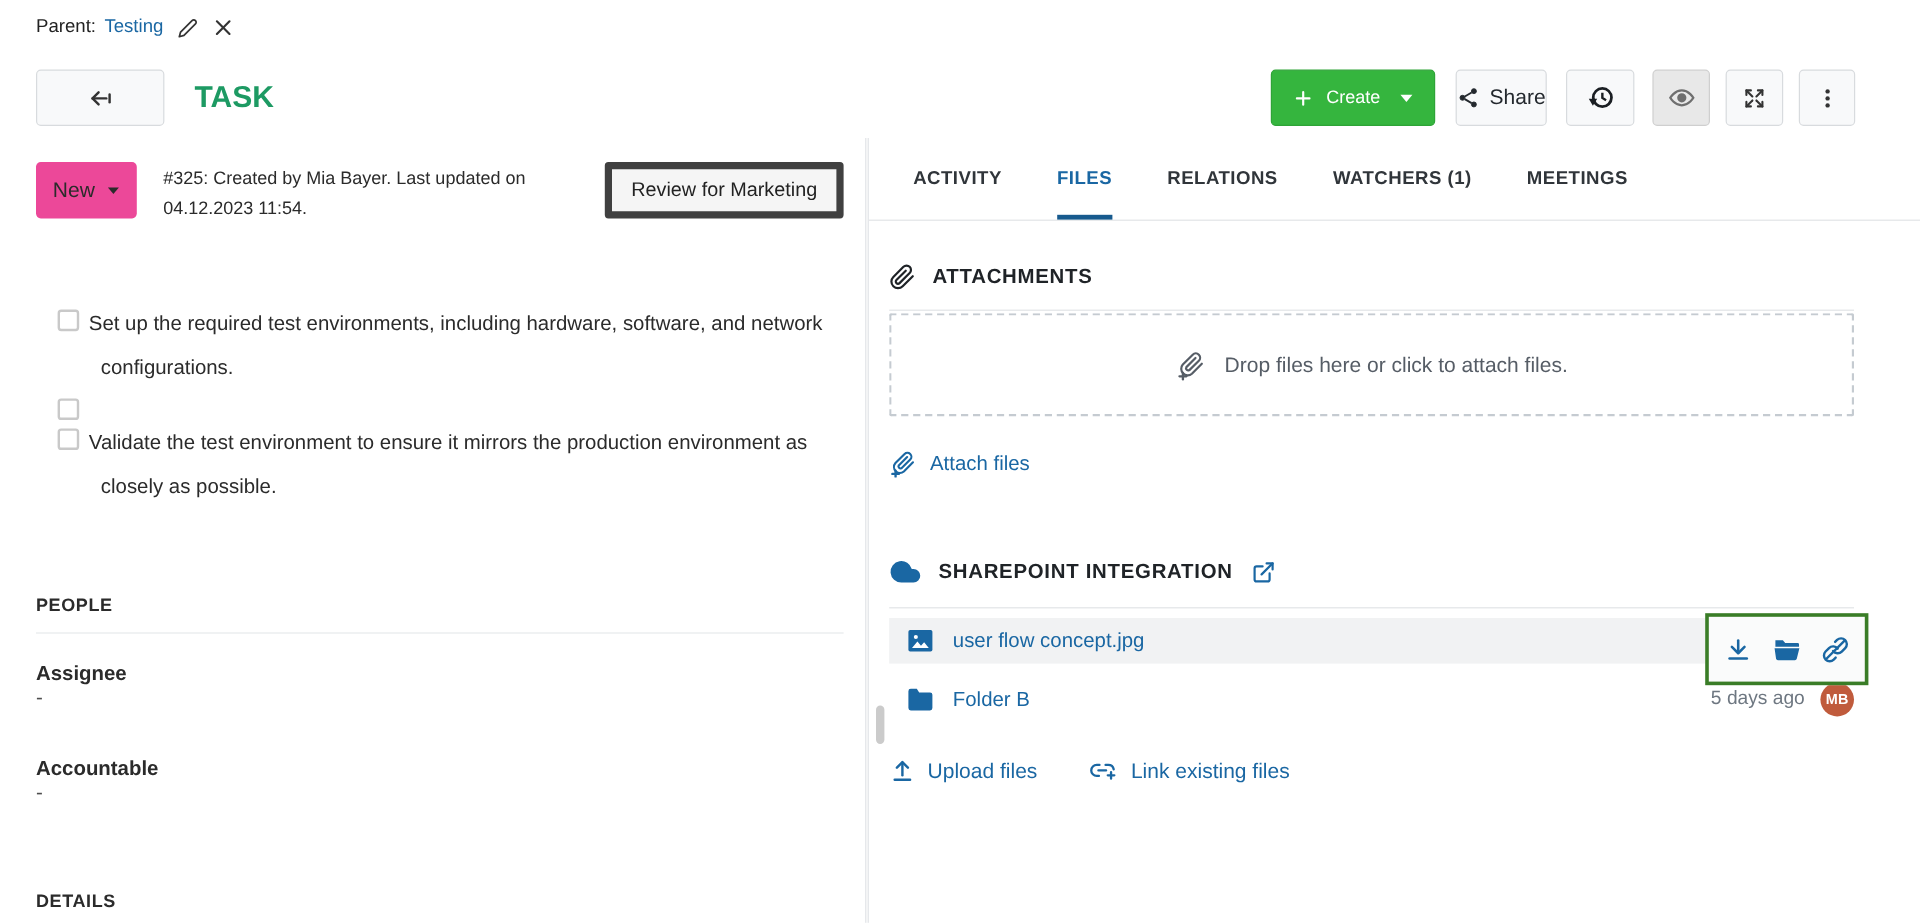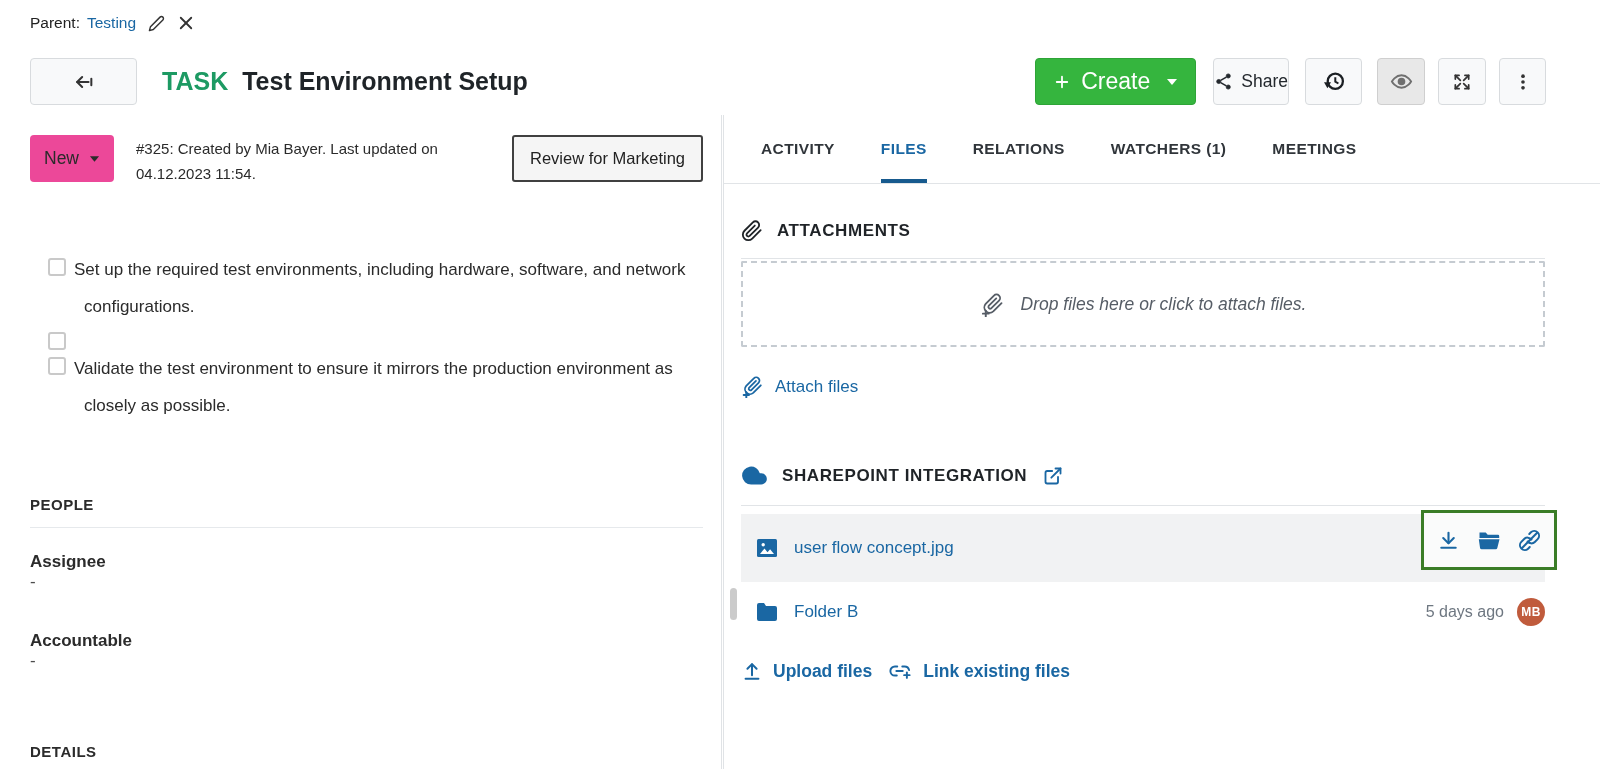--- a/index.html
+++ b/index.html
@@ -18,39 +18,39 @@
   .header { position:absolute; top:58px; left:30px; right:54px; height:47px;
     display:flex; align-items:center; }
   .btn { display:flex; align-items:center; justify-content:center; height:47px;
     background:#f8f9fa; border:1px solid #d8dbde; border-radius:4px; color:#24292e; }
   .back-btn { width:107px; }
   .title-group { margin-left:25px; display:flex; align-items:baseline; white-space:nowrap; }
   .type-label { font-size:25px; font-weight:bold; color:#1d9a63; }
   .page-title { font-size:25px; font-weight:bold; color:#1f2428; margin-left:14px; }
   .spacer { flex:1; }
   .create-btn { height:47px; padding:0 17px; background:#35b53e; border:1px solid #2ea437;
-    border-radius:4px; color:#fff; font-size:23px; display:flex; align-items:center; gap:10px; }
+    border-radius:4px; color:#fff; font-size:15px; display:flex; align-items:center; gap:10px; }
   .share-btn { margin-left:17px; padding:0 0; font-size:17.5px; gap:8px; }
   .hist-btn { margin-left:16px; width:57px; }
   .eye-btn { margin-left:15px; width:48px; background:#e8e8e8; border-color:#cfcfcf; color:#6f6f6f; }
   .fs-btn { margin-left:13px; width:48px; }
   .kebab-btn { margin-left:13px; width:47px; }
 
   
   .left-col { position:absolute; top:115px; left:0; width:722px; bottom:0;
     border-right:1px solid #e0e3e6; }
   .right-col { position:absolute; top:115px; left:723px; right:0; bottom:0; }
 
   
   .status-row { margin:20px 18px 0 30px; display:flex; align-items:flex-start; }
   .status-badge { height:47px; padding:0 14px; background:#ec4899; border-radius:4px;
     display:flex; align-items:center; gap:10px; font-size:17.5px; color:#2b2b2b; }
   .wp-info { margin-left:22px; width:332px; font-size:15px; line-height:1.65; color:#2b2b2b; padding-top:2px; }
   .review-btn { margin-left:auto; height:47px; padding:0 16px; background:#f5f5f5;
-    border:2px solid #404040; border-radius:3px; font-size:16.5px; color:#222;
+    border:6px solid #404040; border-radius:3px; font-size:16.5px; color:#222;
     display:flex; align-items:center; }
 
   
   .checklist { margin:64px 30px 0 48px; width:640px; }
   .check-item { display:flex; align-items:flex-start; font-size:17px; line-height:37px; color:#2b2b2b; }
   .checkbox { width:18px; height:18px; border:2px solid #c9c9c9; border-radius:3px;
     background:#fff; margin-top:7px; flex:none; }
   .check-text { margin-left:8px; padding-left:10px; text-indent:-10px; }
 
   
@@ -69,41 +69,41 @@
     letter-spacing:.4px; color:#30353a; border-bottom:4px solid transparent; padding-top:4px; }
   .tab.active { color:#1a67a3; border-bottom-color:#175a8e; }
 
   
   .panel-body { padding:0 55px 0 17px; position:relative; }
   .section-header { margin-top:36px; display:flex; align-items:center; gap:14px;
     font-size:17px; font-weight:bold; letter-spacing:.6px; color:#1f2327; }
   .section-divider { margin-top:16px; border-top:1px solid #e1e4e7; }
   .dropzone { margin-top:2px; height:86px; border:2px dashed #c5cbd1; border-radius:2px;
     display:flex; align-items:center; justify-content:center; gap:16px;
-    color:#565d66; font-size:17.5px;font-style:italic; }
+    color:#565d66; font-size:17.5px; }
   .attach-link { margin-top:28px; display:inline-flex; align-items:center; gap:11px;
     color:#1a67a3; font-size:17px; }
   .sp-header { margin-top:60px; }
   .sp-header .ext { margin-left:2px; color:#1a67a3; }
 
-  .file-row { position:relative; margin-top:8px; height:68px; background:#f1f2f3;
+  .file-row { position:relative; margin-top:8px; height:38px; background:#f1f2f3;
     display:flex; align-items:center; gap:15px; padding-left:14px; }
   .file-name { color:#1a67a3; font-size:17px; }
   .file-actions { position:absolute; right:-12px; top:-4px; height:60px; width:136px;
     border:3px solid #3a7d27; background:#fafbfb; display:flex; align-items:center;
     justify-content:center; gap:17px; color:#1a67a3; }
   .folder-row { margin-top:6px; height:48px; display:flex; align-items:center; gap:15px;
     padding-left:14px; }
   .folder-name { color:#1a67a3; font-size:17px; }
   .folder-meta { margin-left:auto; display:flex; align-items:center; gap:13px; }
   .updated { color:#6e7781; font-size:16px; }
   .avatar { width:28px; height:28px; border-radius:50%; background:#c05b3c; color:#fff;
     font-size:12px; font-weight:bold; display:flex; align-items:center; justify-content:center;
     letter-spacing:.3px; }
-  .upload-row { margin-top:24px; display:flex; gap:15px;font-weight:bold; }
+  .upload-row { margin-top:24px; display:flex; gap:42px; }
   .blue-link { display:inline-flex; align-items:center; gap:10px; color:#1a67a3; font-size:17.5px; }
 
   .scroll-thumb { position:absolute; left:6px; top:473px; width:7px; height:32px;
     background:#cbcbcb; border-radius:4px; }
 </style>
 </head>
 <body>
 
 <div class="parent-bar" data-interactable="false">
   <span data-interactable="false">Parent:</span>
@@ -126,21 +126,20 @@
     <span data-interactable="false">
       <svg width="22" height="22" viewBox="0 0 24 24" fill="none" stroke="#333" stroke-width="2.2" stroke-linecap="round" stroke-linejoin="round">
           <polyline points="10 6.5 4.5 12 10 17.5"></polyline>
           <line x1="4.5" y1="12" x2="17" y2="12"></line>
           <line x1="20" y1="8.5" x2="20" y2="15.5"></line>
         </svg>
     </span>
   </div>
   <div class="title-group">
     <span class="type-label" data-interactable="true">TASK</span>
-    <span class="page-title" data-interactable="true">Test Environment Setup</span>
   </div>
   <div class="spacer"></div>
   <div class="create-btn" data-interactable="true">
     <span data-interactable="false">
       <svg width="18" height="18" viewBox="0 0 24 24" stroke="#fff" stroke-width="2.4" stroke-linecap="round">
           <line x1="12" y1="5" x2="12" y2="19"></line>
           <line x1="5" y1="12" x2="19" y2="12"></line>
         </svg>
     </span>
     <span data-interactable="false">Create</span>

